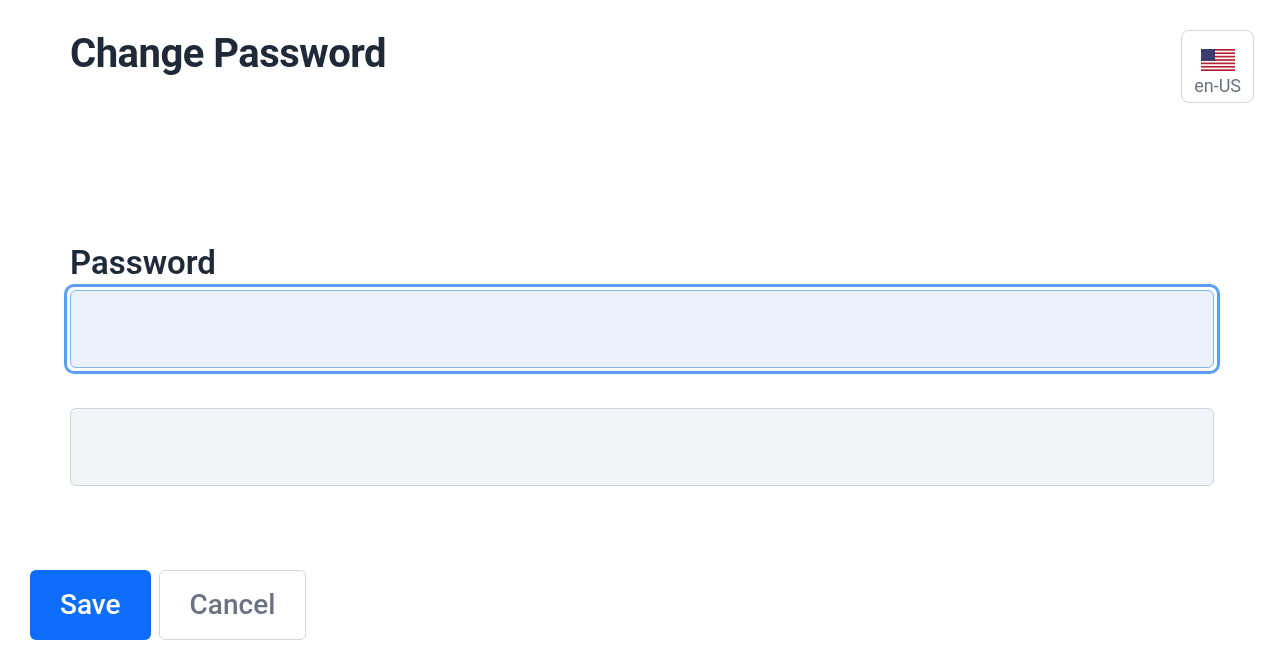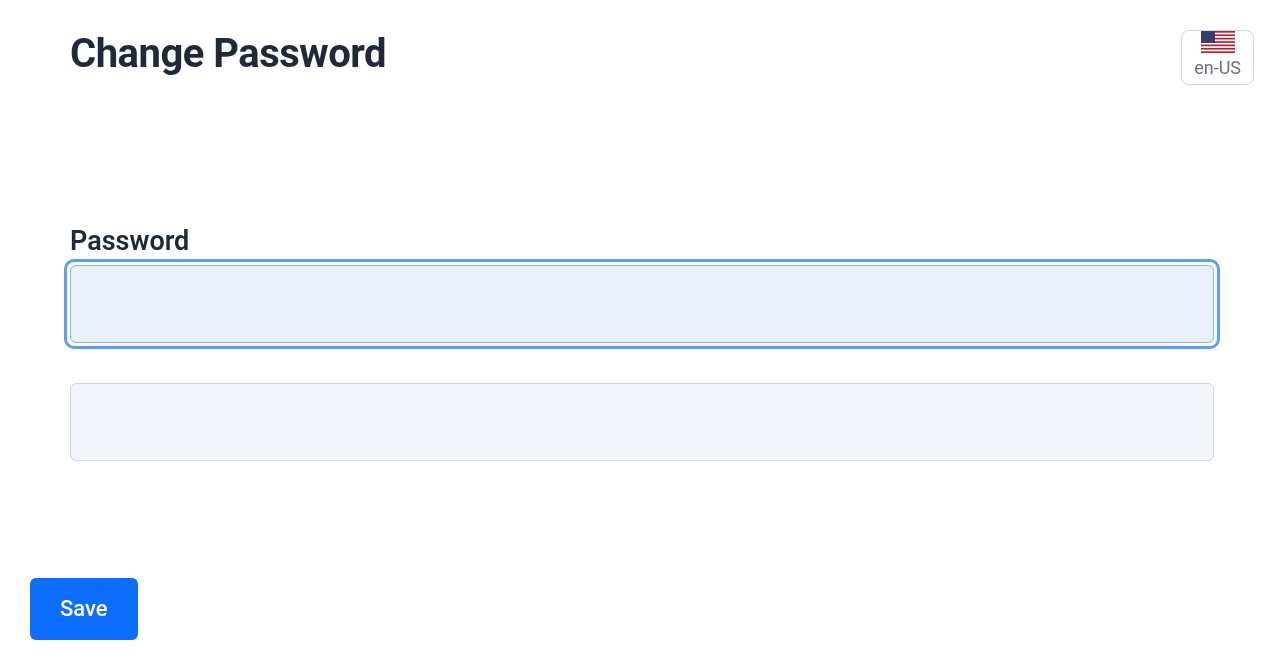--- a/index.html
+++ b/index.html
@@ -24,21 +24,21 @@
     }
     .page-title {
       font-size: 40px;
       font-weight: 700;
       color: #1f2937;
       letter-spacing: -0.5px;
     }
     .locale-selector {
       border: 1px solid #d1d5db;
       border-radius: 8px;
-      padding: 0 12px 6px 12px;
+      padding: 18px 12px 6px 12px;
       display: flex;
       flex-direction: column;
       align-items: center;
       gap: 4px;
       cursor: pointer;
       background: #ffffff;
       min-width: 72px;
     }
     .flag-icon {
       width: 34px;
@@ -50,21 +50,21 @@
       color: #6b7280;
     }
     .form-area {
       padding: 140px 40px 0 40px;
     }
     .form-group {
       margin-bottom: 40px;
     }
     .form-label {
       display: block;
-      font-size: 27px;
+      font-size: 33px;
       font-weight: 600;
       color: #1f2937;
       margin-bottom: 8px;
     }
     .input-wrap {
       position: relative;
     }
     .text-input {
       width: 100%;
       height: 78px;
@@ -90,21 +90,21 @@
       pointer-events: none;
     }
     .button-row {
       position: absolute;
       left: 30px;
       bottom: 30px;
       display: flex;
       gap: 8px;
     }
     .btn {
-      font-size: 22px;
+      font-size: 28px;
       font-weight: 500;
       padding: 20px 30px;
       border-radius: 6px;
       cursor: pointer;
       font-family: inherit;
       line-height: 1;
     }
     .btn-primary {
       background: #0d6efd;
       color: #ffffff;
@@ -149,13 +149,14 @@
 
   <div class="form-group">
     <div class="input-wrap">
       <input type="password" class="text-input" value="" style="">
     </div>
   </div>
 </div>
 
 <div class="button-row">
   <button class="btn btn-primary">Save</button>
+  <button class="btn btn-secondary">Cancel</button>
 </div>
 
 </body></html>

